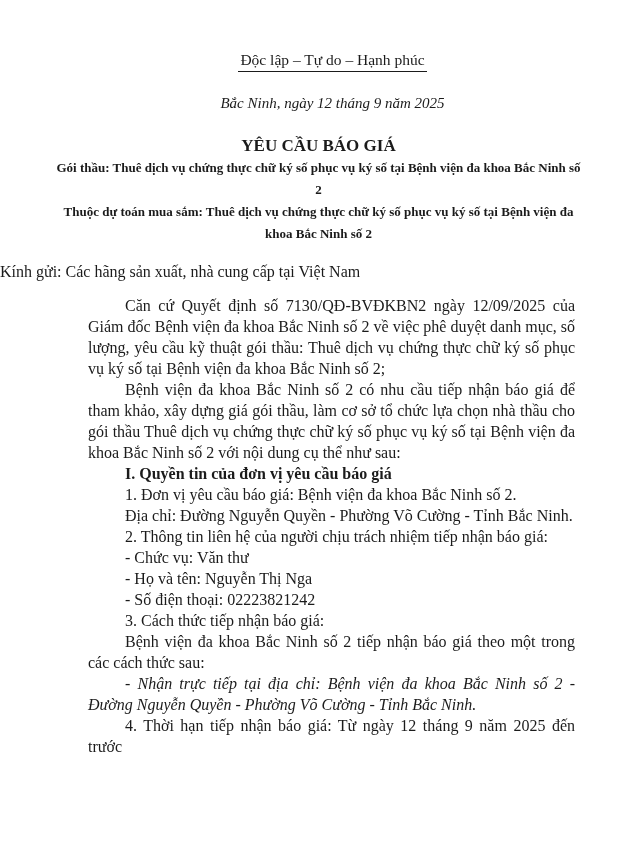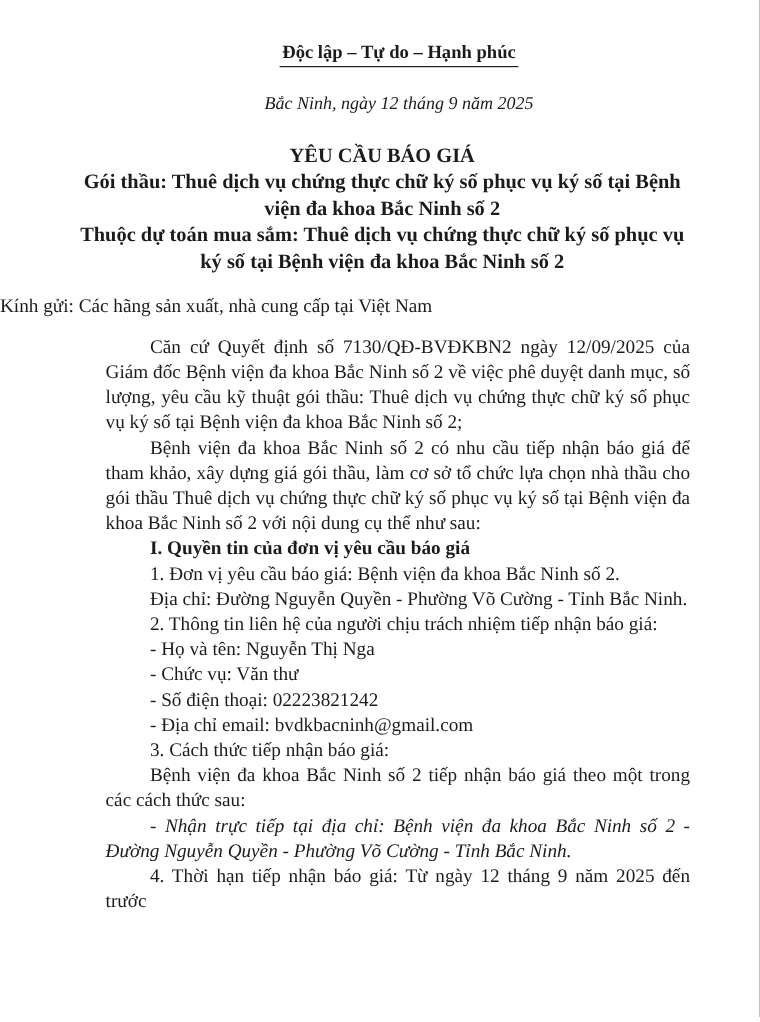--- a/index.html
+++ b/index.html
@@ -16,26 +16,26 @@
   
   .header { display:flex; padding:32px 16px 0 48px; }
   .header-left  { width:268px; text-align:center; flex:0 0 auto; }
   .header-right { flex:1; text-align:center; }
   .org-parent { font-size:14px; line-height:18px; letter-spacing:0.2px; }
   .org-name   { font-size:14.5px; line-height:19px; font-weight:bold; margin-top:1px; }
   .u-span { display:inline-block; border-bottom:1.4px solid #1b1b1b; padding:0 2px 1px 2px; }
   .doc-number  { font-size:15px; line-height:19px; margin-top:15px; }
   .doc-subject { font-size:14.5px; line-height:19px; margin-top:1px; }
   .motto1 { font-size:14.5px; line-height:19px; font-weight:bold; letter-spacing:0.2px; }
-  .motto2 { font-size:15.5px; line-height:20px; font-weight:bold; margin-top:2px; }
+  .motto2 { font-size:15.5px; line-height:20px; font-weight:normal; margin-top:18px; }
   .date-line { font-size:15px; line-height:20px; font-style:italic; margin-top:21px; }
   
   .title-block { text-align:center; margin:22px 52px 16px 56px; font-weight:bold; }
   .title-main { font-size:17px; line-height:22px; }
-  .title-sub  { font-size:17px; line-height:22px; }
+  .title-sub  { font-size:13px; line-height:22px; }
   .salutation { text-align:left; font-size:16px; line-height:21px; margin-top:11px; }
   
   .body-text { margin:13px 58px 0 88px; font-size:16px; line-height:21px; }
   .body-text p { margin:0; text-indent:37px; text-align:justify; }
   .body-text p.line { text-align:left; }
   .b  { font-weight:bold; }
   .it { font-style:italic; }
   .stretch-last { text-align-last:justify; }
 </style>
 </head>
@@ -58,23 +58,22 @@
 
   <div class="salutation">Kính gửi: Các hãng sản xuất, nhà cung cấp tại Việt Nam</div>
 
   <div class="body-text">
     <p>Căn cứ Quyết định số 7130/QĐ-BVĐKBN2 ngày 12/09/2025 của Giám đốc Bệnh viện đa khoa Bắc Ninh số 2 về việc phê duyệt danh mục, số lượng, yêu cầu kỹ thuật gói thầu: Thuê dịch vụ chứng thực chữ ký số phục vụ ký số tại Bệnh viện đa khoa Bắc Ninh số 2;</p>
     <p>Bệnh viện đa khoa Bắc Ninh số 2 có nhu cầu tiếp nhận báo giá để tham khảo, xây dựng giá gói thầu, làm cơ sở tổ chức lựa chọn nhà thầu cho gói thầu Thuê dịch vụ chứng thực chữ ký số phục vụ ký số tại Bệnh viện đa khoa Bắc Ninh số 2 với nội dung cụ thể như sau:</p>
     <p class="b line">I. Quyền tin của đơn vị yêu cầu báo giá</p>
     <p class="line">1. Đơn vị yêu cầu báo giá: Bệnh viện đa khoa Bắc Ninh số 2.</p>
     <p class="line">Địa chỉ: Đường Nguyễn Quyền - Phường Võ Cường - Tỉnh Bắc Ninh.</p>
     <p class="line">2. Thông tin liên hệ của người chịu trách nhiệm tiếp nhận báo giá:</p>
+    <p class="line">- Chức vụ: Văn thư</p>
     <p class="line">- Họ và tên: Nguyễn Thị Nga</p>
-    <p class="line">- Chức vụ: Văn thư</p>
     <p class="line">- Số điện thoại: 02223821242</p>
-    <p class="line">- Địa chỉ email: bvdkbacninh@gmail.com</p>
     <p class="line">3. Cách thức tiếp nhận báo giá:</p>
     <p>Bệnh viện đa khoa Bắc Ninh số 2 tiếp nhận báo giá theo một trong các cách thức sau:</p>
     <p class="it">- Nhận trực tiếp tại địa chỉ: Bệnh viện đa khoa Bắc Ninh số 2 - Đường Nguyễn Quyền - Phường Võ Cường - Tỉnh Bắc Ninh.</p>
     <p class="stretch-last">4. Thời hạn tiếp nhận báo giá: Từ ngày 12 tháng 9 năm 2025 đến trước</p>
   </div>
 
 </div>
 
 </body></html>

